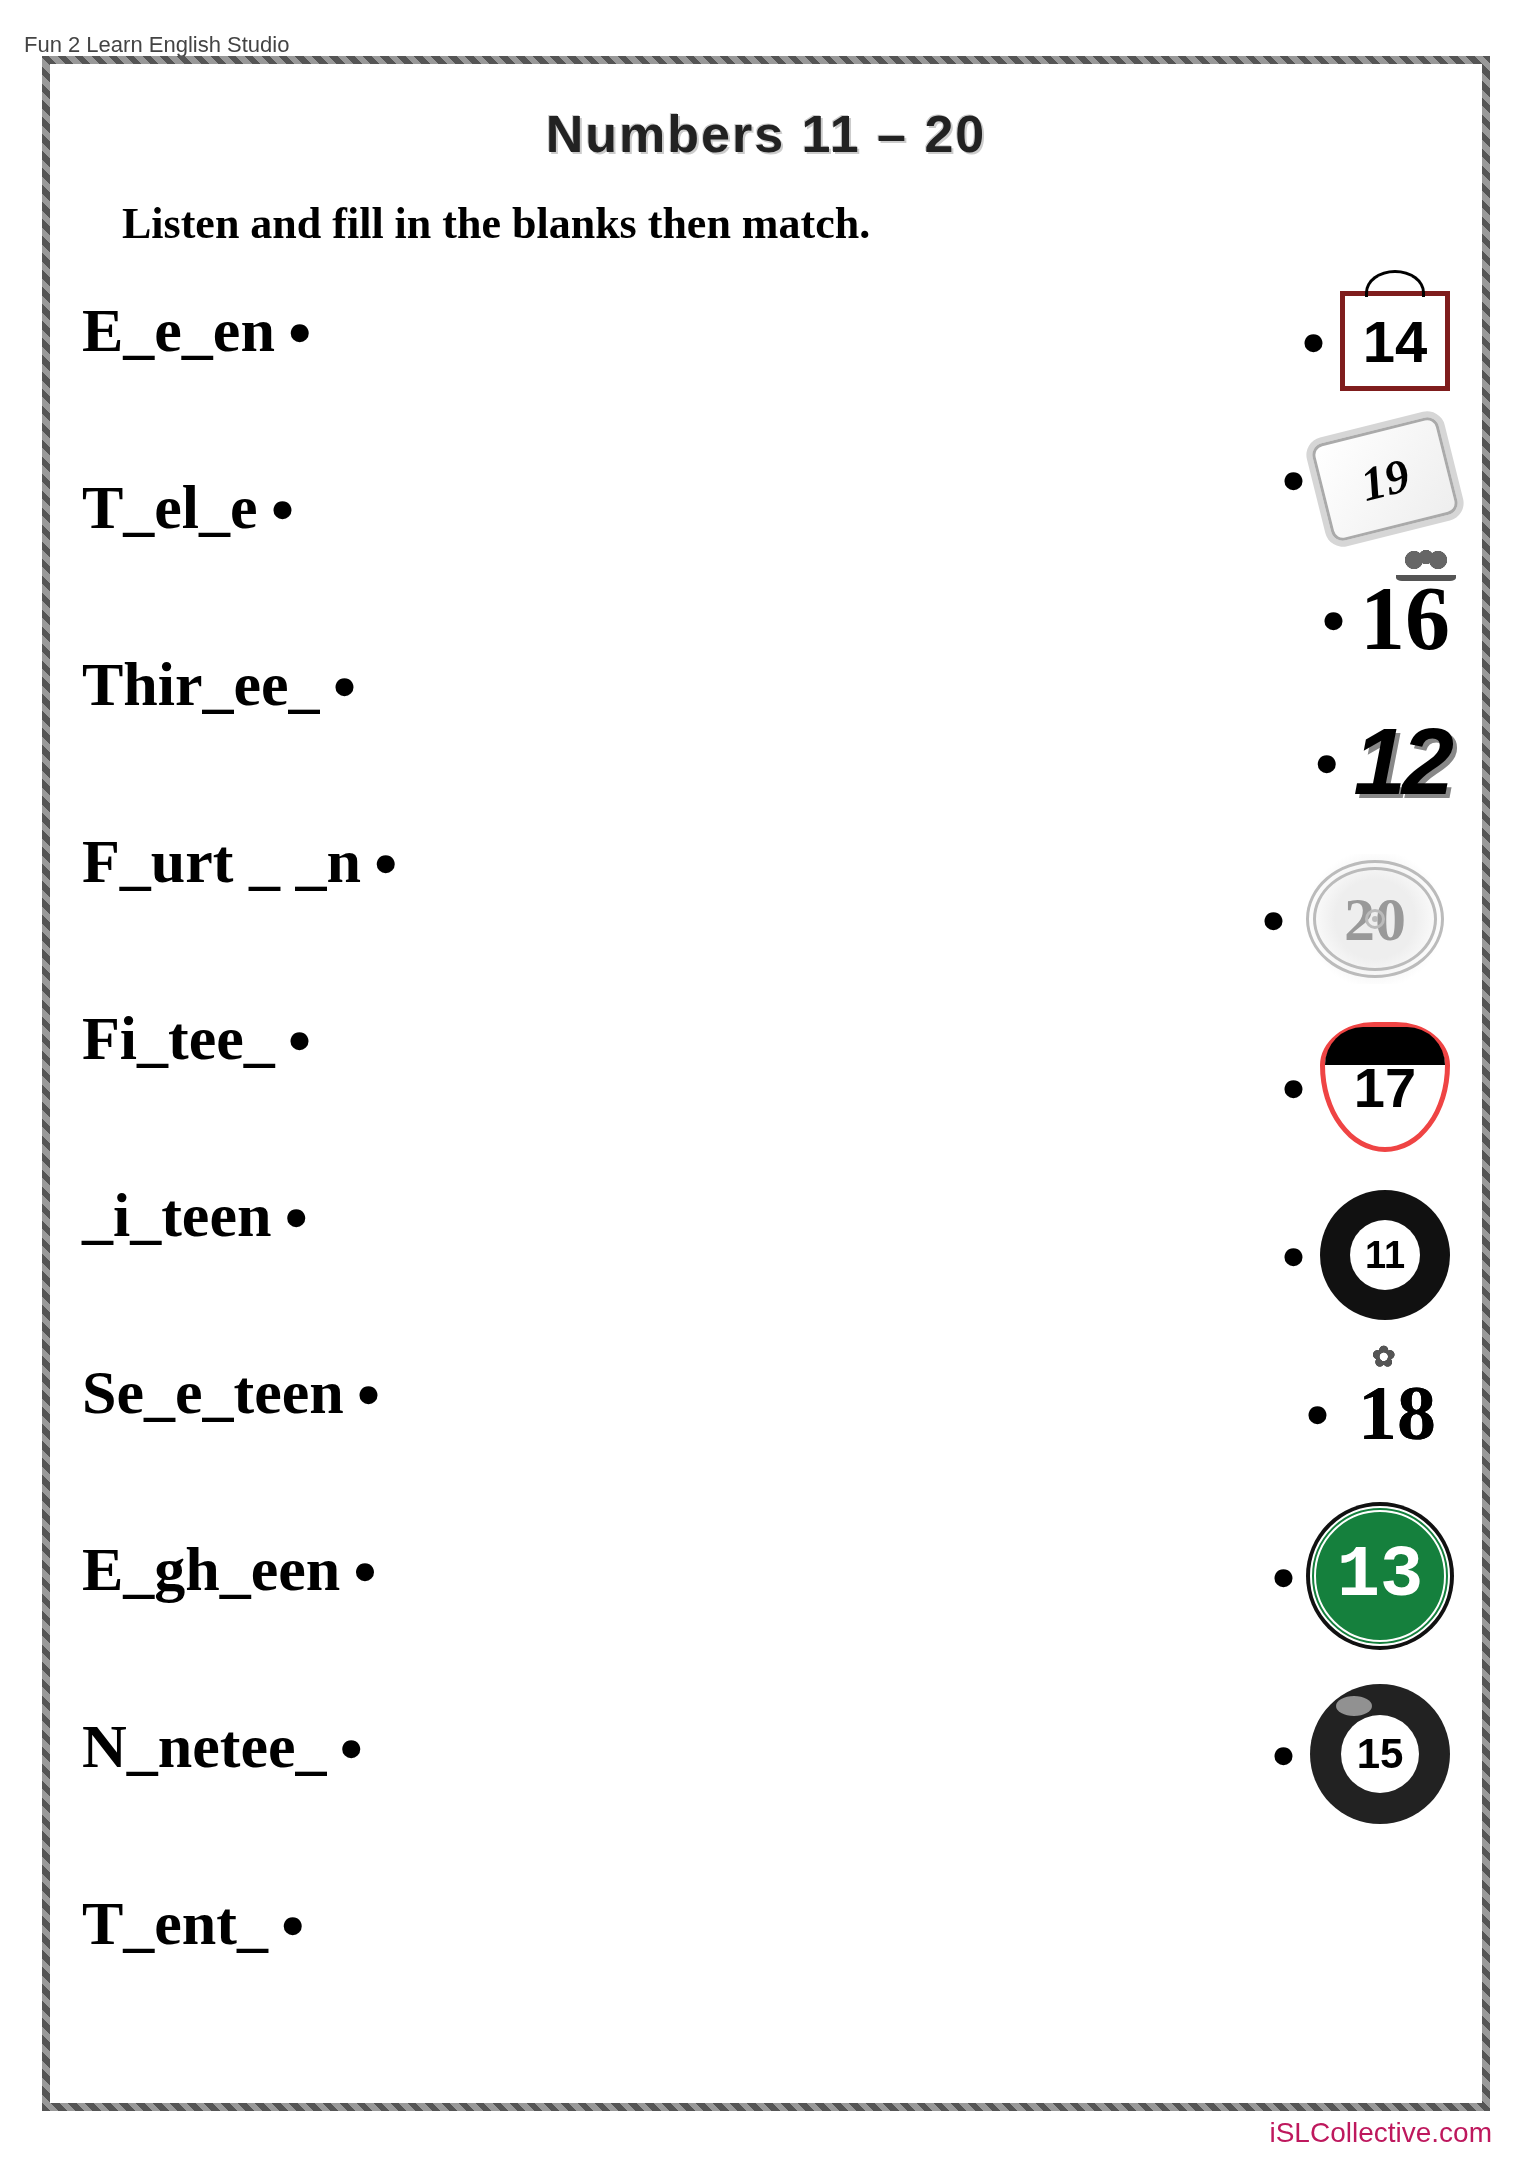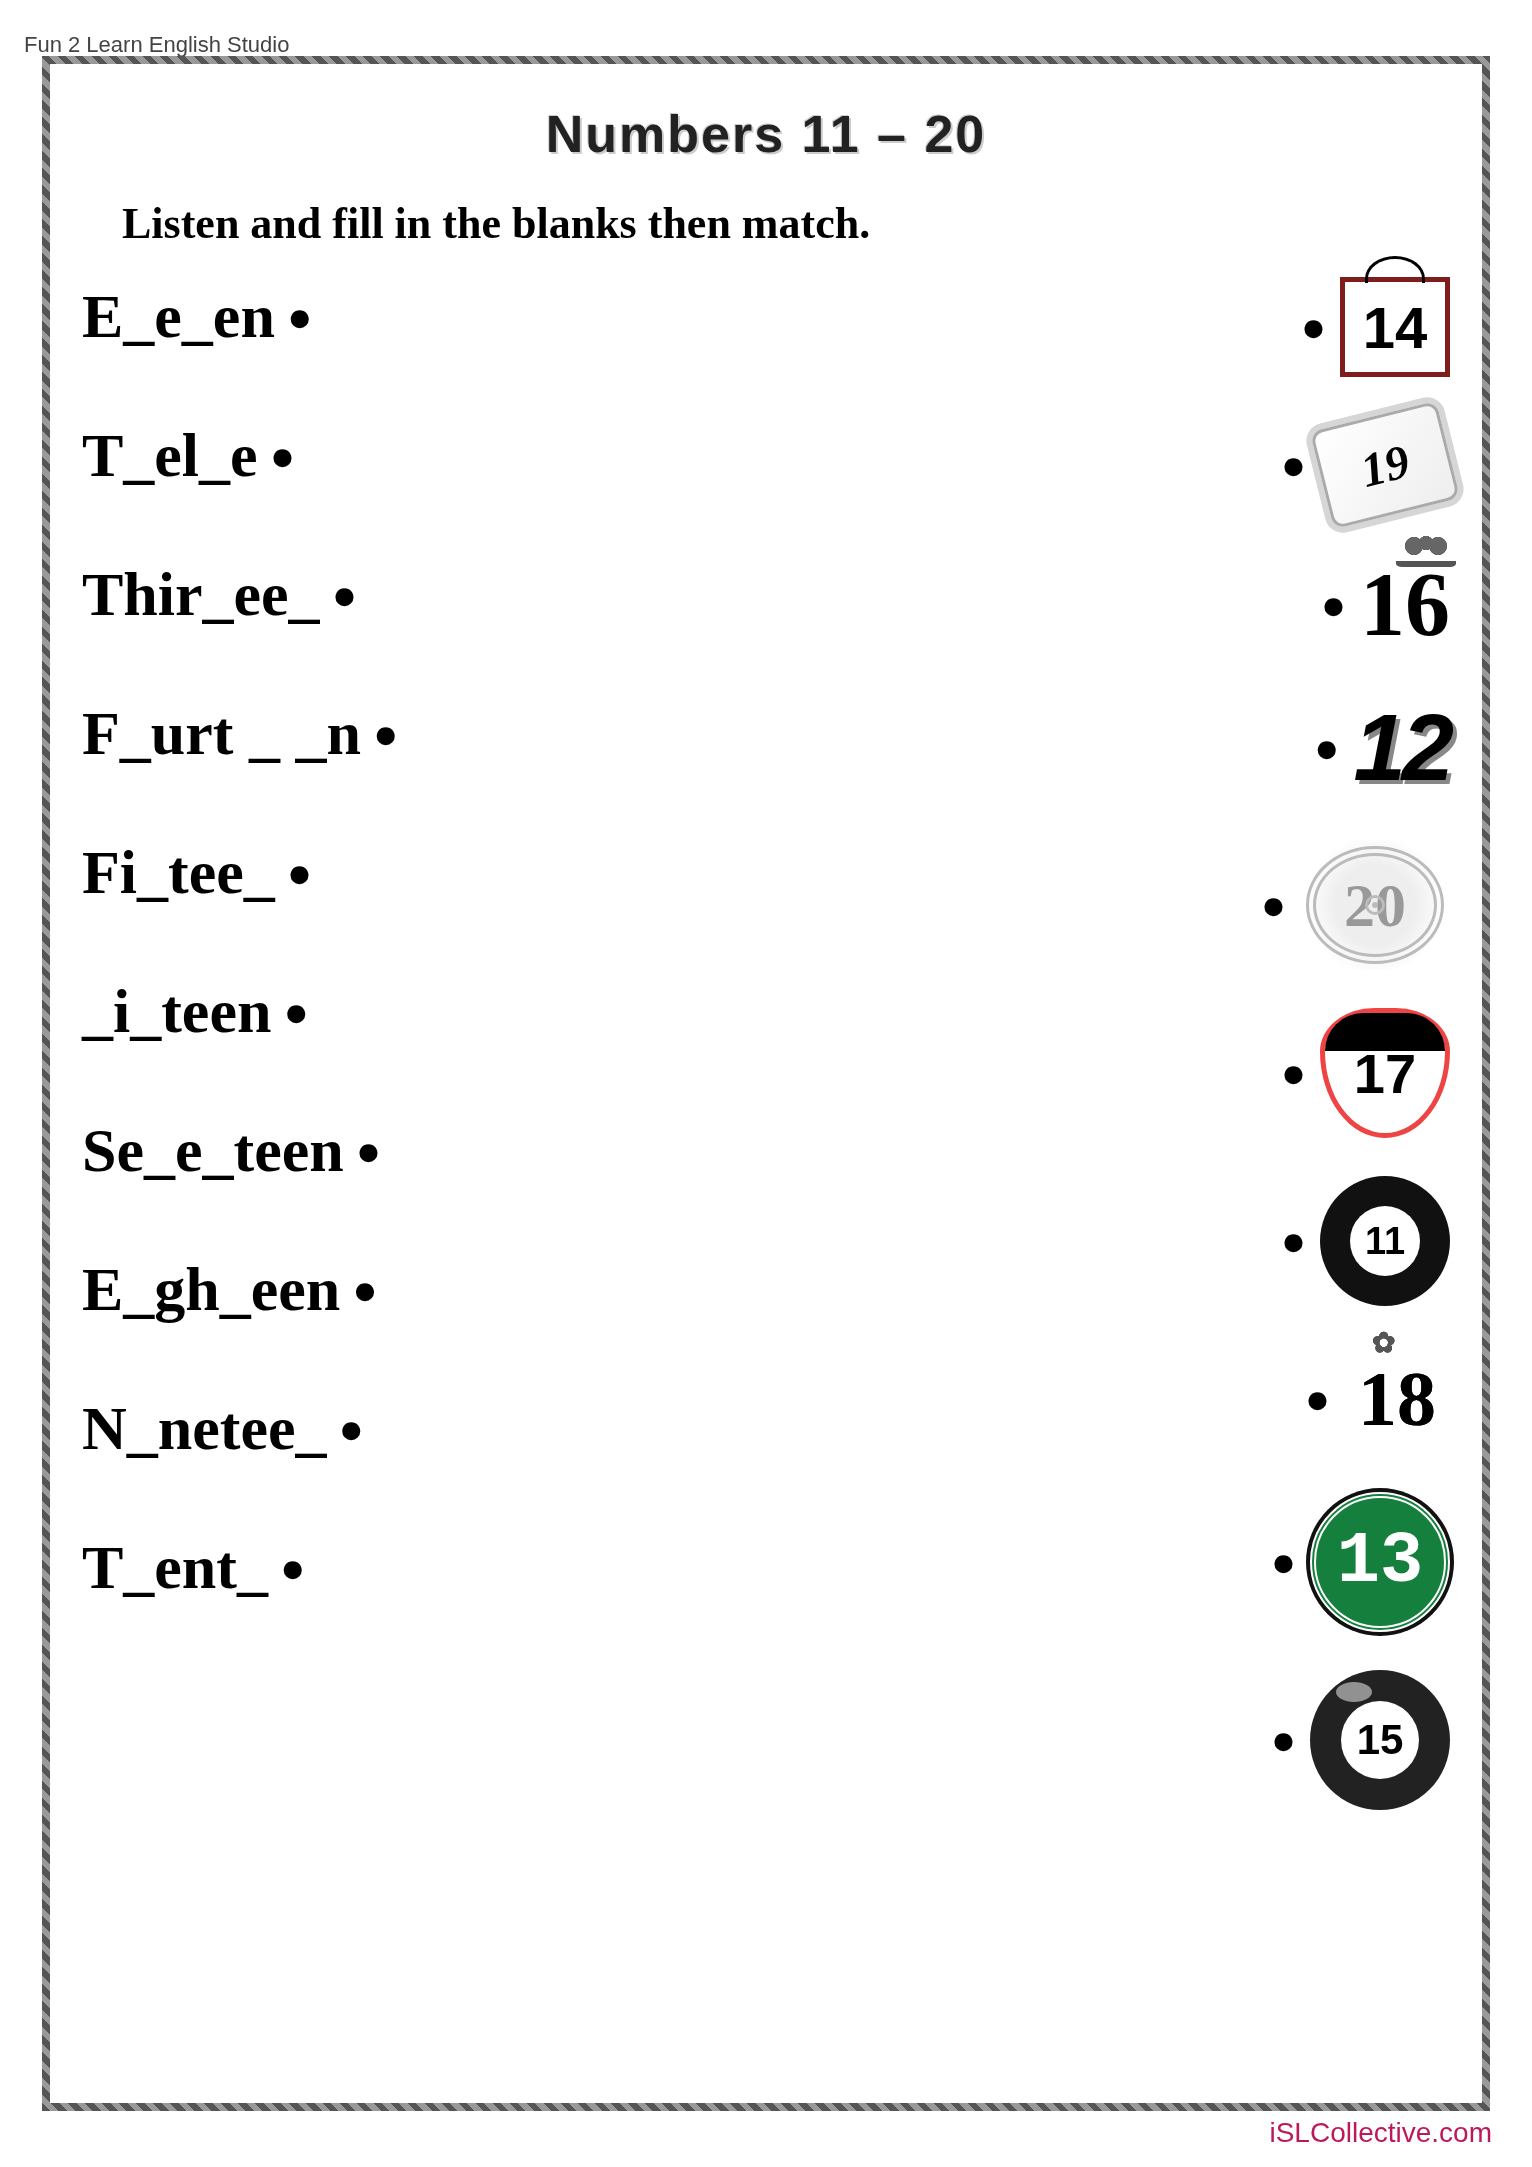--- a/index.html
+++ b/index.html
@@ -35,32 +35,32 @@
     font-size: 52px;
     font-weight: 900;
     letter-spacing: 2px;
     color: #222;
     text-shadow: 2px 2px 0 #ccc, -1px -1px 0 #ccc;
     margin-bottom: 34px;
   }
   .instruction {
     font-size: 44px;
     font-weight: bold;
-    margin: 0 0 28px 40px;
+    margin: 0 0 42px 40px;
   }
   .columns {
     display: flex;
     justify-content: space-between;
     height: calc(100% - 200px);
   }
   .left-col {
     width: 58%;
     display: flex;
     flex-direction: column;
-    gap: 68px;
+    gap: 106px;
     padding-top: 4px;
   }
   .right-col {
     width: 38%;
     display: flex;
     flex-direction: column;
     align-items: flex-end;
     gap: 38px;
   }
   .word-row {

